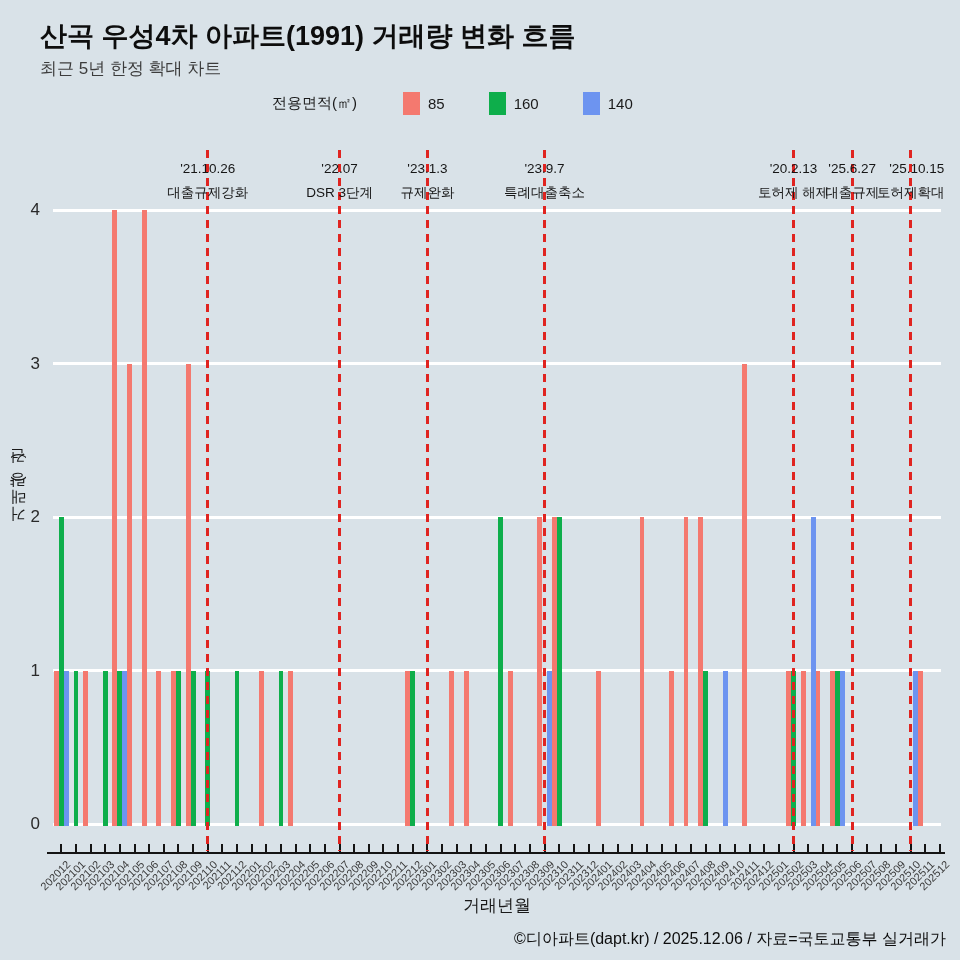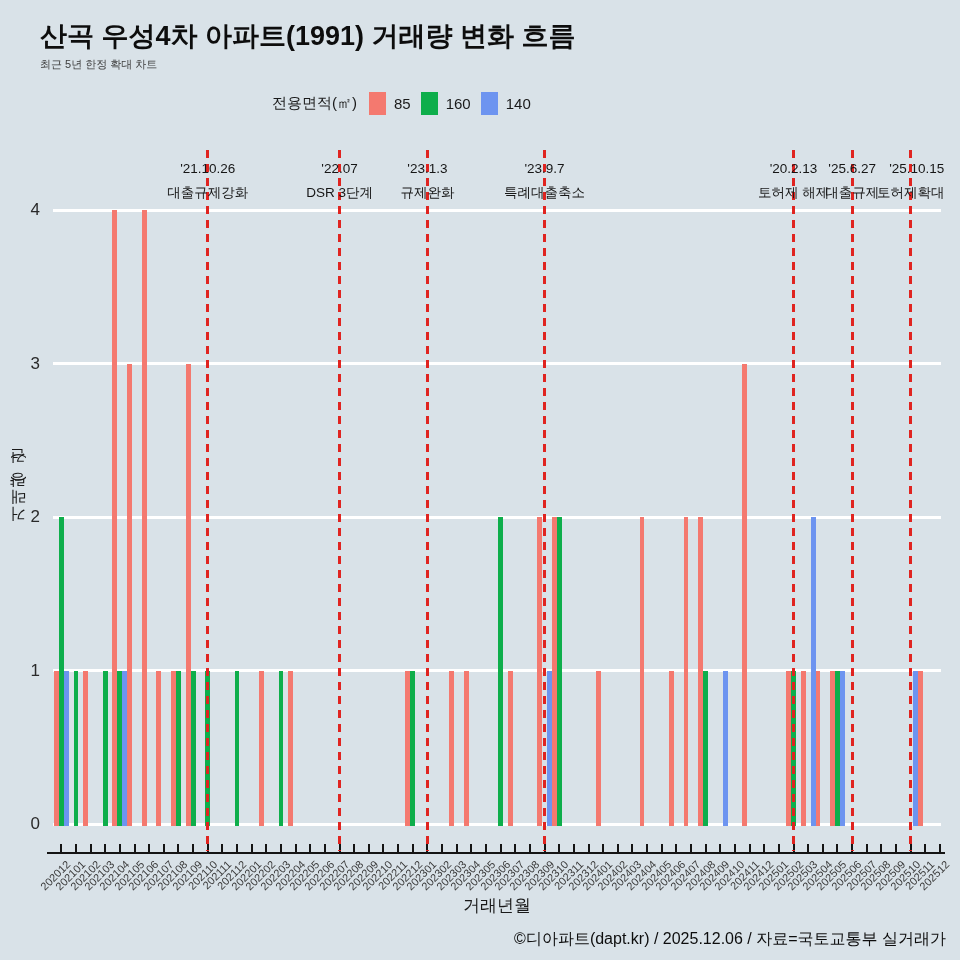--- a/index.html
+++ b/index.html
@@ -4,24 +4,24 @@
 <style>
   html,body{margin:0;padding:0;}
   body{
     width:960px;height:960px;position:relative;overflow:hidden;
     background:#d9e2e8;
     font-family:"Liberation Sans","DejaVu Sans",sans-serif;
     color:#111;
   }
   .abs{position:absolute;}
   #title{left:40px;top:18px;font-size:27px;font-weight:bold;color:#0d0d0d;white-space:nowrap;}
-  #subtitle{left:40px;top:57px;font-size:11px;color:#3c3c3c;white-space:nowrap;}
+  #subtitle{left:40px;top:57px;font-size:17px;color:#3c3c3c;white-space:nowrap;}
   #legend{left:272px;top:92px;display:flex;align-items:center;gap:10px;}
   #legend .lg-label{font-size:15px;color:#1a1a1a;white-space:nowrap;margin-right:2px;}
-  .lg-item{display:flex;align-items:center;gap:8px;}
+  .lg-item{display:flex;align-items:center;gap:8px;margin-left:34px;}
   .lg-swatch{width:17px;height:23px;display:inline-block;}
   .lg-val{font-size:15px;color:#1a1a1a;}
   #chart{left:0;top:0;width:960px;height:960px;}
   .gridline{position:absolute;height:3px;background:#ffffff;}
   .ytick{position:absolute;width:26px;text-align:right;font-size:17px;color:#2a2a2a;}
   .bar{position:absolute;}
   .xtick{position:absolute;width:2px;background:#141414;}
   .xlab{position:absolute;font-size:11px;color:#3a3a3a;white-space:nowrap;
         transform:translateX(-100%) rotate(-45deg);transform-origin:100% 0;}
   .policy-line{position:absolute;width:3px;

